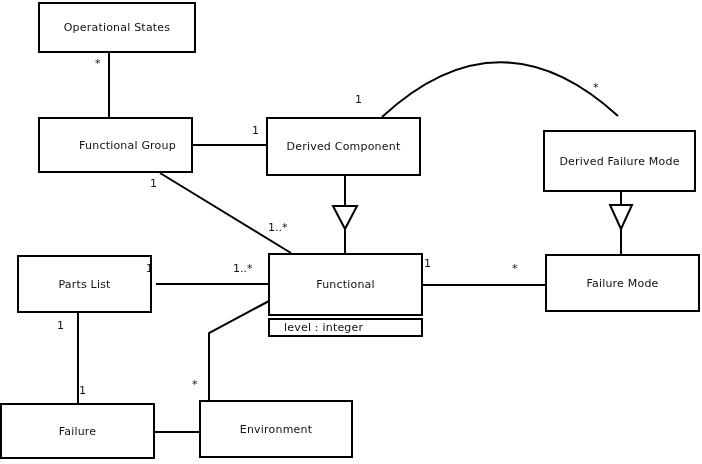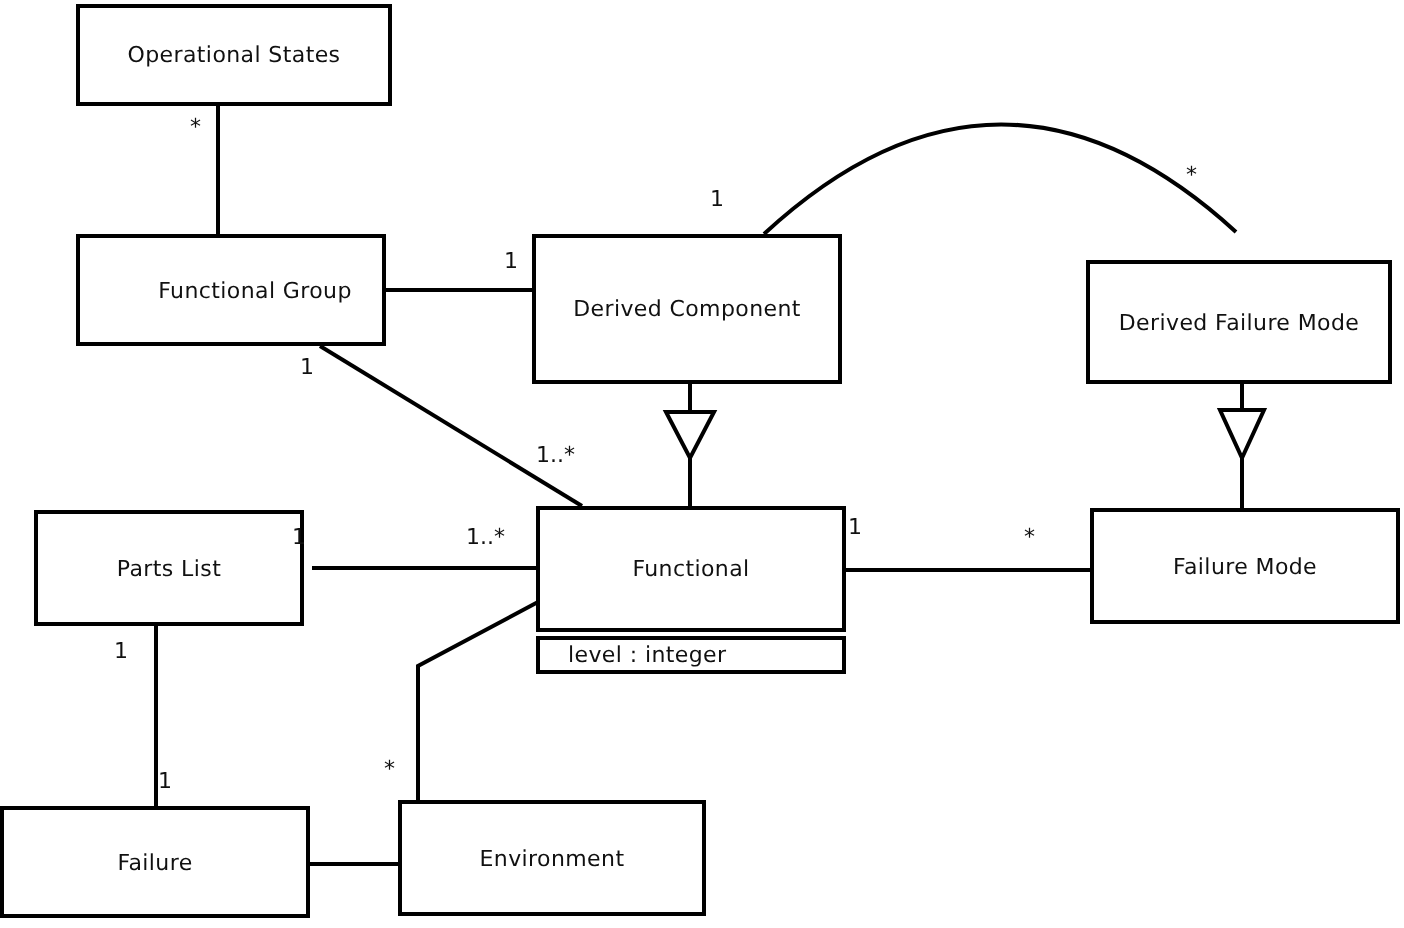--- a/index.html
+++ b/index.html
@@ -82,21 +82,21 @@
   </svg>
 
   <div class="uml-class" style="left:38px; top:2px; width:158px; height:51px;">
     <span>Operational States</span>
   </div>
 
   <div class="uml-class" style="left:38px; top:117px; width:155px; height:56px;padding-left:24px;">
     <span>Functional Group</span>
   </div>
 
-  <div class="uml-class" style="left:266px; top:117px; width:155px; height:75px;">
+  <div class="uml-class" style="left:266px; top:117px; width:155px; height:59px;">
     <span>Derived Component</span>
   </div>
 
   <div class="uml-class" style="left:543px; top:116px; width:153px; height:62px;margin-top:14px;">
     <span>Derived Failure Mode</span>
   </div>
 
   <div class="uml-class" style="left:17px; top:255px; width:135px; height:58px;">
     <span>Parts List</span>
   </div>

